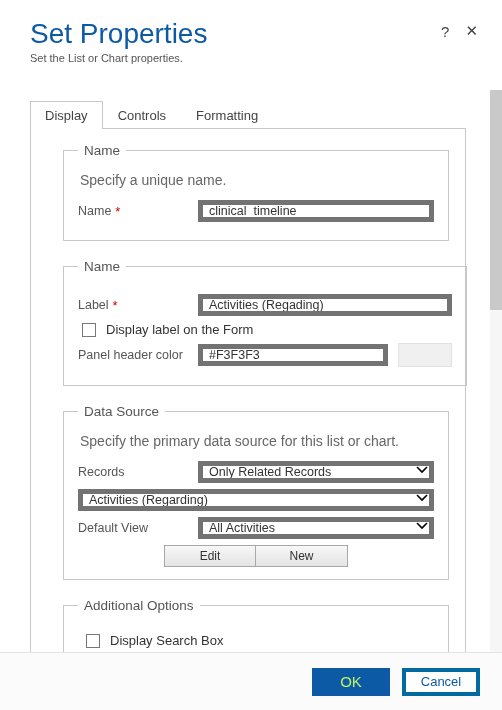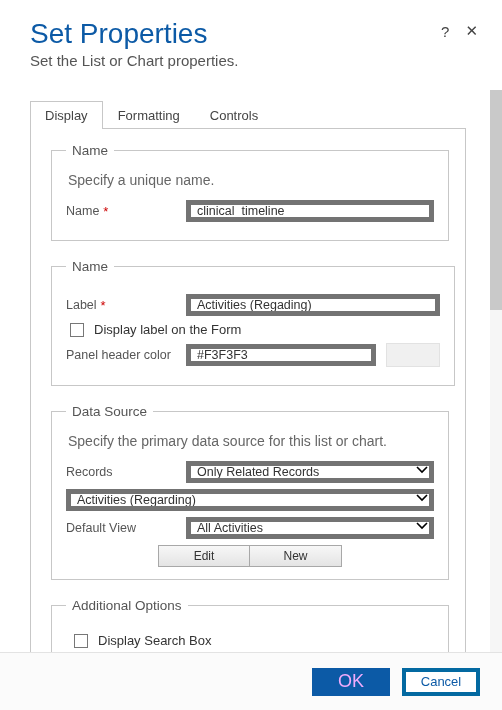--- a/index.html
+++ b/index.html
@@ -1,48 +1,48 @@
 <!DOCTYPE html>
 <html><head>
 <meta charset="utf-8">
 <style>
   html,body{margin:0;padding:0;font-family:"Segoe UI",Arial,sans-serif;font-size:13px;color:#333;background:#fff}
   .dialog{width:502px;height:710px;position:relative;box-sizing:border-box;overflow:hidden}
   .header{padding:18px 30px 6px 30px}
   .title{color:#0c5aa6;font-size:28px;font-weight:400;margin:0 0 2px 0}
-  .subtitle{color:#555;font-size:15px;margin:0}
+  .subtitle{color:#555;font-size:11px;margin:0}
   .hdr-icons{position:absolute;top:22px;right:24px;display:flex;gap:16px;align-items:center;color:#444}
   .hdr-icons span{cursor:pointer;font-size:15px}
   .content{position:absolute;top:90px;left:0;right:12px;bottom:58px;overflow-y:auto;padding:10px 24px 0 30px}
   
   .scrolltrack{position:absolute;top:90px;right:0;width:12px;bottom:58px;background:#f6f6f6}
   .scrollthumb{position:absolute;top:0;left:0;width:12px;height:220px;background:#c9c9c9}
   .tabs{display:flex;border-bottom:1px solid #c7c7c7}
   .tab{padding:6px 14px;border:1px solid transparent;border-bottom:none;color:#444;cursor:pointer;position:relative;top:1px;background:transparent}
   .tab.active{border-color:#c7c7c7;background:#fff}
-  .panel{border:1px solid #c7c7c7;border-top:none;padding:14px 16px 8px 20px}
+  .panel{border:1px solid #c7c7c7;border-top:none;padding:14px 16px 8px 32px}
   fieldset{border:1px solid #c7c7c7;margin:0 0 18px 0;padding:14px 14px 12px 14px}
   legend{padding:0 6px;color:#555;font-size:13.5px}
   .hint{color:#666;font-size:14px;margin:0 0 12px 2px}
   .row{display:flex;align-items:center;margin:6px 0}
   .lbl{width:120px;color:#555;font-size:12.5px;display:flex;align-items:center;gap:4px}
   .req{color:#c00;font-size:13px}
   .txt{flex:1;box-sizing:border-box;border:5px solid #737373;height:22px;padding:2px 6px;font-family:inherit;font-size:12.5px;color:#333;background:#fff}
   .swatch{width:52px;height:22px;background:#f0f0f0;border:1px solid #e2e2e2;margin-left:10px}
   .sel{flex:1;position:relative}
   .sel .txt{width:100%}
   .caret{position:absolute;right:6px;top:3px;pointer-events:none}
   .caret svg{width:12px;height:12px}
   .btnrow{display:flex;justify-content:center;gap:0;margin-top:5px}
   .greybtn{min-width:92px;height:22px;border:1px solid #a8a8a8;background:linear-gradient(#f7f7f7,#e4e4e4);color:#333;font-size:12px;cursor:pointer}
   .greybtn + .greybtn{margin-left:0;border-left:none}
   .chkrow{display:flex;align-items:center;gap:10px;margin:6px 0}
   .chk{width:14px;height:14px;border:1px solid #777;background:#fff;display:inline-block;box-sizing:border-box}
   .footer{position:absolute;left:0;right:0;bottom:0;height:58px;border-top:1px solid #e3e3e3;background:#fbfbfb;display:flex;align-items:center;justify-content:flex-end;gap:12px;padding:0 22px;box-sizing:border-box}
-  .ok{min-width:78px;height:28px;background:#0c5aa6;border:1px solid #0c5aa6;color:#f0abfc;font-size:18px;cursor:pointer}
+  .ok{min-width:78px;height:28px;background:#0c5aa6;border:1px solid #0c5aa6;color:#bef264;font-size:15px;cursor:pointer}
   .cancel{min-width:78px;height:28px;background:#fff;border:4px solid #0369a1;color:#0c5aa6;font-size:13px;cursor:pointer}
 </style>
 </head>
 <body>
 
 <div class="dialog">
 
   <div class="header">
     <h1 class="title">Set Properties</h1>
     <p class="subtitle">Set the List or Chart properties.</p>
@@ -53,22 +53,22 @@
   </div>
 
   <div class="scrolltrack">
     <div class="scrollthumb"></div>
   </div>
 
   <div class="content">
 
     <div class="tabs">
       <div class="tab active">Display</div>
+      <div class="tab">Controls</div>
       <div class="tab">Formatting</div>
-      <div class="tab">Controls</div>
     </div>
 
     <div class="panel">
 
       <fieldset>
         <legend>Name</legend>
         <p class="hint">Specify a unique name.</p>
         <div class="row">
           <div class="lbl">
             <span>Name</span>

